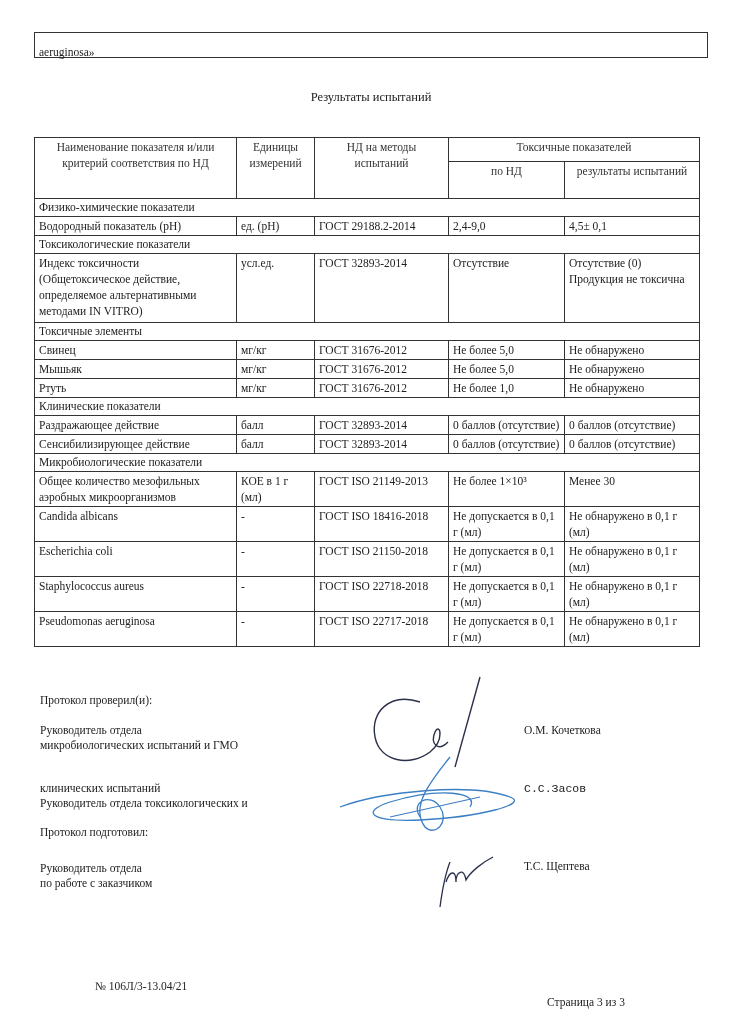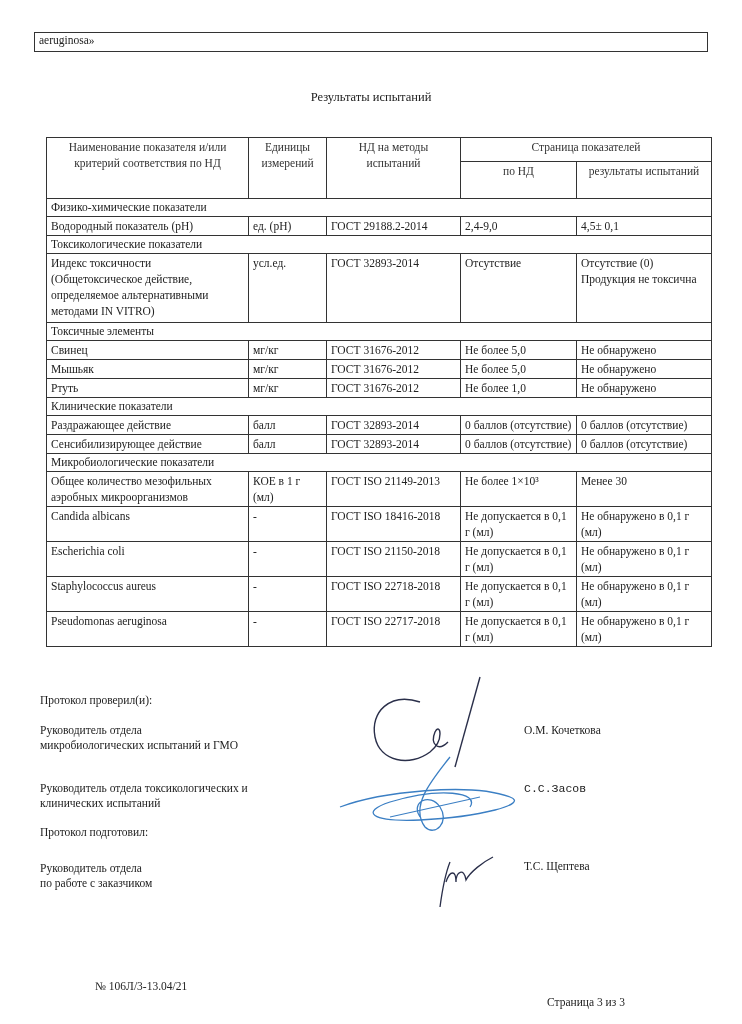--- a/index.html
+++ b/index.html
@@ -4,28 +4,28 @@
 <style>
   html, body { margin: 0; padding: 0; background: #ffffff; }
   body {
     width: 742px; height: 1024px; position: relative; overflow: hidden;
     font-family: "Liberation Serif", "DejaVu Serif", serif;
     color: #222; font-size: 11.5px;
   }
   .top-box {
     position: absolute; left: 34px; top: 32px; width: 674px; height: 20px;
     border: 1px solid #333; box-sizing: border-box;
-    padding: 0 4px; font-size: 11.5px; line-height: 14px;
+    padding: 12px 4px; font-size: 11.5px; line-height: 14px;
   }
   .title {
     position: absolute; left: 0; width: 742px; top: 90px; text-align: center;
     font-size: 12.5px;
   }
   table.results {
-    position: absolute; left: 46px; top: 137px; width: 665px;
+    position: absolute; left: 34px; top: 137px; width: 665px;
     border-collapse: collapse; table-layout: fixed;
     font-size: 11.5px; line-height: 16px;
   }
   table.results td, table.results th {
     border: 1px solid #333; padding: 1px 4px; vertical-align: top;
     font-weight: normal;
   }
   th.hdr { text-align: center; vertical-align: middle; color: #333; }
   td.section {
     text-align: left; font-weight: bold; padding: 0 4px; line-height: 15px;
@@ -51,21 +51,21 @@
       <col style="width:78px">
       <col style="width:134px">
       <col style="width:116px">
       <col style="width:135px">
   </colgroup>
   <thead>
     <tr>
       <th class="hdr" rowspan="2" style="height:58px">Наименование показателя и/или критерий соответствия по НД</th>
       <th class="hdr" rowspan="2">Единицы измерений</th>
       <th class="hdr" rowspan="2">НД на методы испытаний</th>
-      <th class="hdr" colspan="2">Страница показателей</th>
+      <th class="hdr" colspan="2">Токсичные показателей</th>
     </tr>
     <tr>
       <th class="hdr" style="height:34px">по НД</th>
       <th class="hdr">результаты испытаний</th>
     </tr>
   </thead>
   <tbody>
     <tr>
         <td class="section" colspan="5">Физико-химические показатели</td>
       </tr>
@@ -175,22 +175,22 @@
 <div class="signatures">
   <div class="sig-text" style="left:40px; top:693px;">Протокол проверил(и):</div>
 
   <div class="sig-text" style="left:40px; top:723px;">
     <div>Руководитель отдела</div>
     <div>микробиологических испытаний и ГМО</div>
   </div>
   <div class="sig-text" style="left:524px; top:723px;">О.М. Кочеткова</div>
 
   <div class="sig-text" style="left:40px; top:781px;">
+    <div>клинических испытаний</div>
     <div>Руководитель отдела токсикологических и</div>
-    <div>клинических испытаний</div>
   </div>
   <div class="sig-text" style="left:524px; top:781px;font-family:Liberation Mono, monospace;">С.С.Засов</div>
 
   <div class="sig-text" style="left:40px; top:825px;">Протокол подготовил:</div>
 
   <div class="sig-text" style="left:40px; top:861px;">
     <div>Руководитель отдела</div>
     <div>по работе с заказчиком</div>
   </div>
   <div class="sig-text" style="left:524px; top:859px;">Т.С. Щептева</div>

